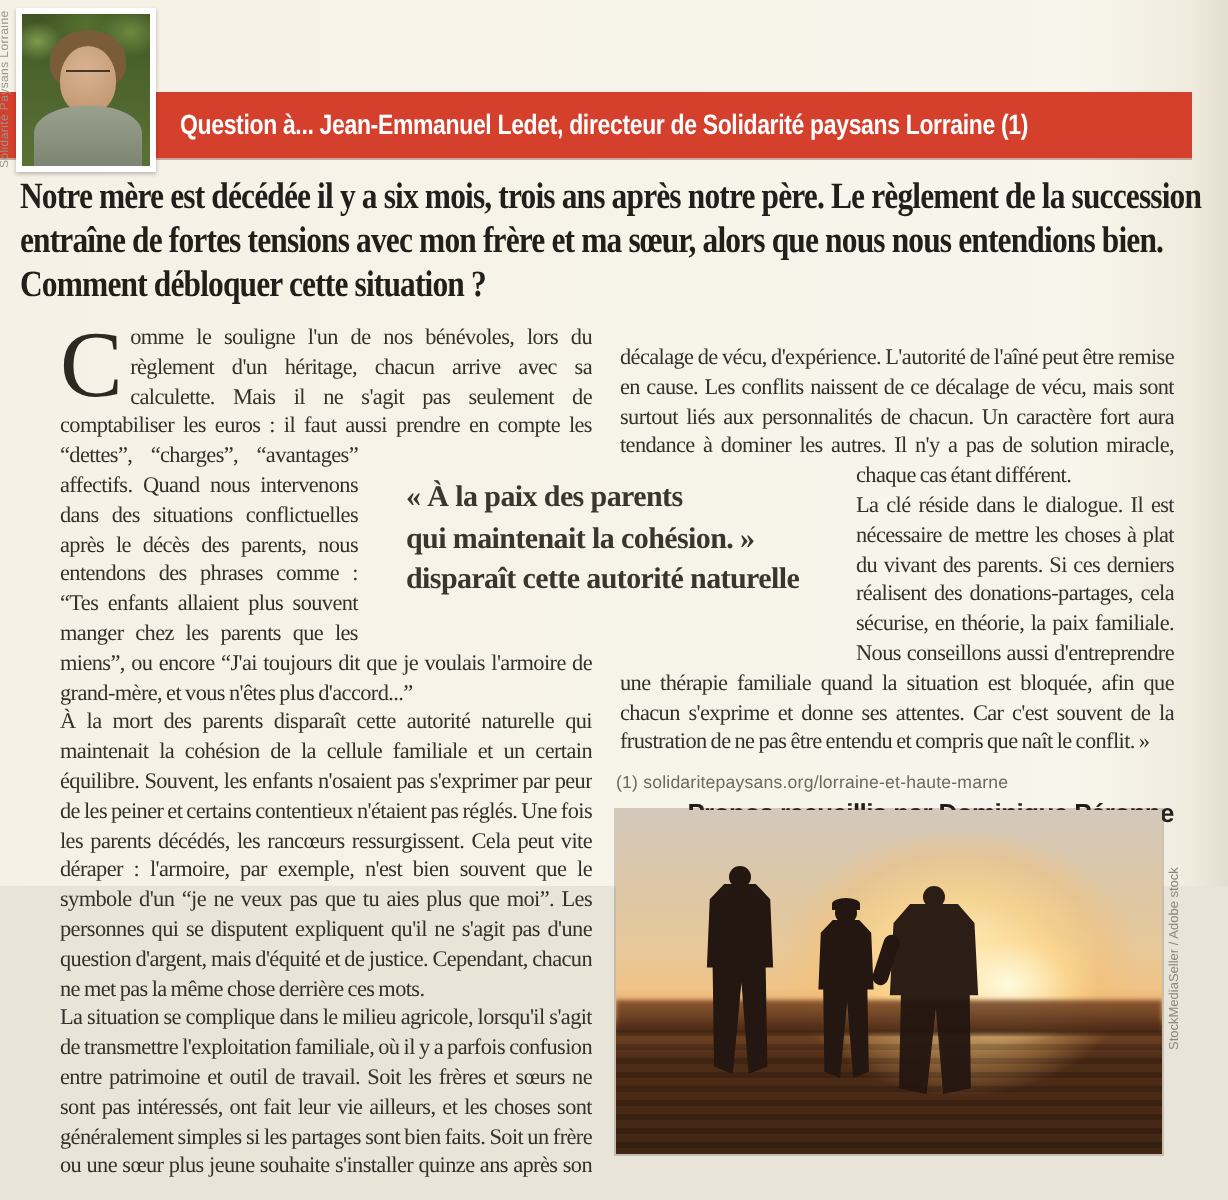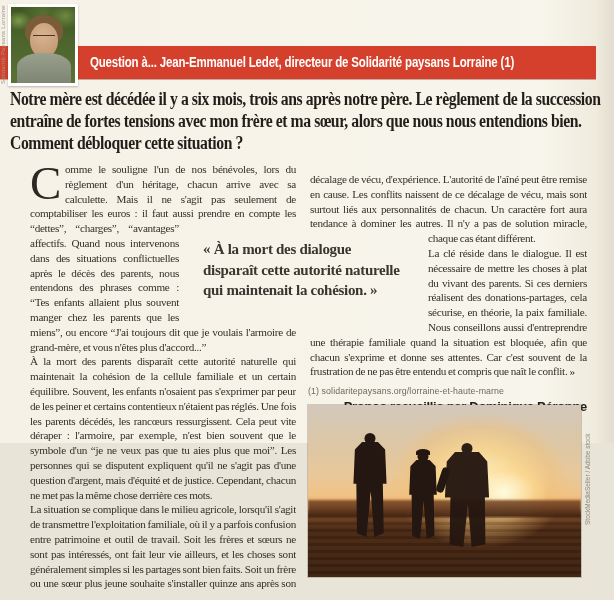--- a/index.html
+++ b/index.html
@@ -127,23 +127,23 @@
     <span>À la mort des parents disparaît cette autorité naturelle qui maintenait la cohésion de la cellule familiale et un certain équilibre. Souvent, les enfants n'osaient pas s'exprimer par peur de les peiner et certains contentieux n'étaient pas réglés. Une fois les parents décédés, les rancœurs ressurgissent. Cela peut vite déraper : l'armoire, par exemple, n'est bien souvent que le symbole d'un “je ne veux pas que tu aies plus que moi”. Les personnes qui se disputent expliquent qu'il ne s'agit pas d'une question d'argent, mais d'équité et de justice. Cependant, chacun ne met pas la même chose derrière ces mots.</span><br>
     <span>La situation se complique dans le milieu agricole, lorsqu'il s'agit de transmettre l'exploitation familiale, où il y a parfois confusion entre patrimoine et outil de travail. Soit les frères et sœurs ne sont pas intéressés, ont fait leur vie ailleurs, et les choses sont généralement simples si les partages sont bien faits. Soit un frère ou une sœur plus jeune souhaite s'installer quinze ans après son aîné. Dans ce cas, il y a souvent un</span>
   </div>
 
   <div class="col col-right">
     <span>décalage de vécu, d'expérience. L'autorité de l'aîné peut être remise en cause. Les conflits naissent de ce décalage de vécu, mais sont surtout liés aux personnalités de chacun. Un caractère fort aura tendance à dominer les autres. Il n'y a pas de </span><span class="spacer-l"></span><span>solution miracle, chaque cas étant différent.</span><br>
     <span>La clé réside dans le dialogue. Il est nécessaire de mettre les choses à plat du vivant des parents. Si ces derniers réalisent des donations-partages, cela sécurise, en théorie, la paix familiale. Nous conseillons aussi d'entreprendre une thérapie familiale quand la situation est bloquée, afin que chacun s'exprime et donne ses attentes. Car c'est souvent de la frustration de ne pas être entendu et compris que naît le conflit. »</span>
   </div>
 
   <div class="pullquote">
-    <span>« À la mort des dialogue</span>
+    <span>« À la paix des parents</span>
+    <span>qui maintenait la cohésion. »</span>
     <span>disparaît cette autorité naturelle</span>
-    <span>qui maintenait la cohésion. »</span>
   </div>
 
   <div class="byline">Propos recueillis par Dominique Péronne</div>
   <div class="footnote">(1) solidaritepaysans.org/lorraine-et-haute-marne</div>
 
   <div class="photo">
     <div class="sun-glow"></div>
     <div class="treeline"></div>
     <div class="ground-streaks"></div>
     <div class="fig fig1">

